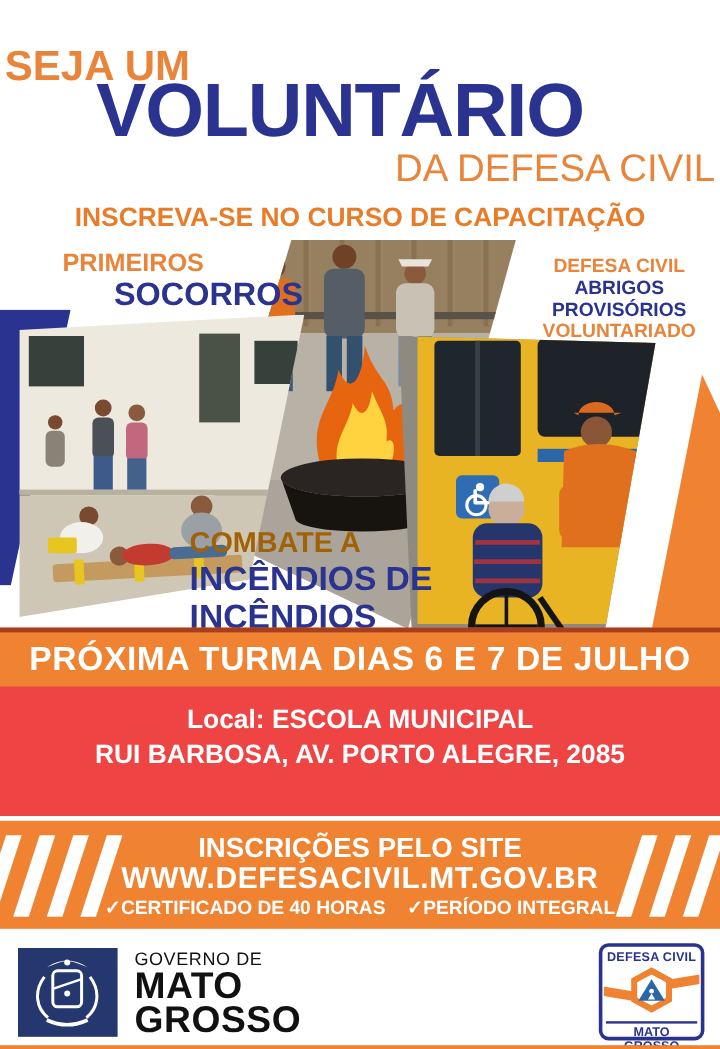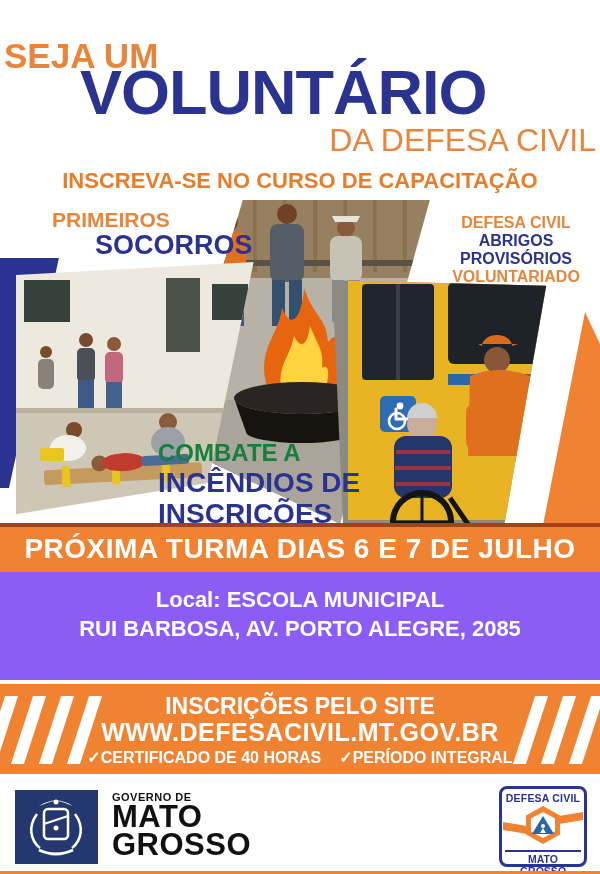--- a/index.html
+++ b/index.html
@@ -30,46 +30,46 @@
 
   
   .lbl{position:absolute;z-index:4;font-weight:700;line-height:1.05;}
   .lbl-fa1{left:52px;top:197px;font-size:21px;color:#E8853B;}
   .lbl-fa2{left:95px;top:219px;font-size:27px;color:#2B3390;}
   .lbl-right{left:430px;top:202px;width:172px;text-align:center;z-index:4;position:absolute;}
   .lbl-right .r1{font-size:16px;font-weight:700;color:#E8853B;}
   .lbl-right .r2{font-size:16px;font-weight:700;color:#2B3390;}
   .lbl-right .r3{font-size:16px;font-weight:700;color:#E8853B;}
   .lbl-fire{left:158px;top:428px;position:absolute;z-index:4;line-height:1.12;}
-  .lbl-fire .f1{font-size:24px;font-weight:700;color:#15803d;}
+  .lbl-fire .f1{font-size:24px;font-weight:700;color:#a16207;}
   .lbl-fire .f2{font-size:28px;font-weight:700;color:#2B3390;}
   .lbl-fire .f3{font-size:28px;font-weight:700;color:#2B3390;}
 
   
   .banner-schedule{position:absolute;left:0;top:511px;width:600px;height:67px;background:#EF8332;
       border-top:4px solid #A93E1C;box-sizing:border-box;z-index:5;
       color:#fff;font-size:28px;font-weight:700;text-align:center;line-height:44px;letter-spacing:0.5px;}
-  .banner-location{position:absolute;left:0;top:560px;width:600px;height:108px;background:#8b5cf6;z-index:5;
+  .banner-location{position:absolute;left:0;top:560px;width:600px;height:108px;background:#ef4444;z-index:5;
       color:#fff;text-align:center;font-weight:700;font-size:22px;line-height:29px;padding-top:13px;box-sizing:border-box;}
   .banner-reg{position:absolute;left:0;top:672px;width:600px;height:90px;background:#EF8332;z-index:5;
       color:#fff;text-align:center;font-weight:700;overflow:hidden;}
   .banner-reg .reg-l1{margin-top:9px;font-size:23px;line-height:26px;}
   .banner-reg .reg-l2{font-size:25px;line-height:27px;letter-spacing:0.5px;text-align:center;}
   .banner-reg .reg-checks{font-size:16px;line-height:20px;margin-top:2px;}
   .banner-reg .reg-checks span{margin:0 9px;}
   .stripes{position:absolute;top:12px;bottom:10px;z-index:1;}
   .stripes-left{left:-8px;width:120px;}
   .stripes-right{right:-6px;width:90px;}
   .stripe{position:absolute;top:0;bottom:0;width:13px;background:#fff;transform:skewX(-18deg);}
   .reg-text{position:relative;z-index:2;}
 
   
   .gov-square{position:absolute;left:15px;top:778px;width:83px;height:74px;background:#24386F;z-index:5;}
   .gov-text{position:absolute;left:112px;top:779px;z-index:5;color:#111;}
-  .gov-text .g1{font-size:11px;font-weight:700;letter-spacing:0.5px;}
+  .gov-text .g1{font-size:15px;font-weight:400;letter-spacing:0.5px;}
   .gov-text .g2,.gov-text .g3{font-size:31px;font-weight:700;line-height:28px;letter-spacing:0.5px;}
   .dc-logo{position:absolute;left:499px;top:774px;width:88px;height:81px;background:#fff;
       border:3px solid #2B3390;border-radius:8px;box-sizing:border-box;text-align:center;z-index:5;}
   .dc-top{font-size:10.5px;font-weight:700;color:#2B3390;margin-top:3px;letter-spacing:0.2px;}
   .dc-bottom{font-size:10.5px;font-weight:700;color:#2B3390;border-top:2px solid #2B3390;margin:0 3px;padding-top:1px;}
   .bottom-bar{position:absolute;left:0;top:859px;width:600px;height:15px;background:#EF8332;z-index:5;}
 </style>
 </head>
 <body>
 
@@ -218,21 +218,21 @@
 
   <div class="lbl-right">
     <div class="r1">DEFESA CIVIL</div>
     <div class="r2">ABRIGOS PROVISÓRIOS</div>
     <div class="r3">VOLUNTARIADO</div>
   </div>
 
   <div class="lbl-fire">
     <div class="f1">COMBATE A</div>
     <div class="f2">INCÊNDIOS DE</div>
-    <div class="f3">INSCRIÇÕES</div>
+    <div class="f3">INCÊNDIOS</div>
   </div>
 
   <div class="banner-schedule">PRÓXIMA TURMA DIAS 6 E 7 DE JULHO</div>
 
   <div class="banner-location">
     <div>Local: ESCOLA MUNICIPAL</div>
     <div>RUI BARBOSA, AV. PORTO ALEGRE, 2085</div>
   </div>
 
   <div class="banner-reg">

